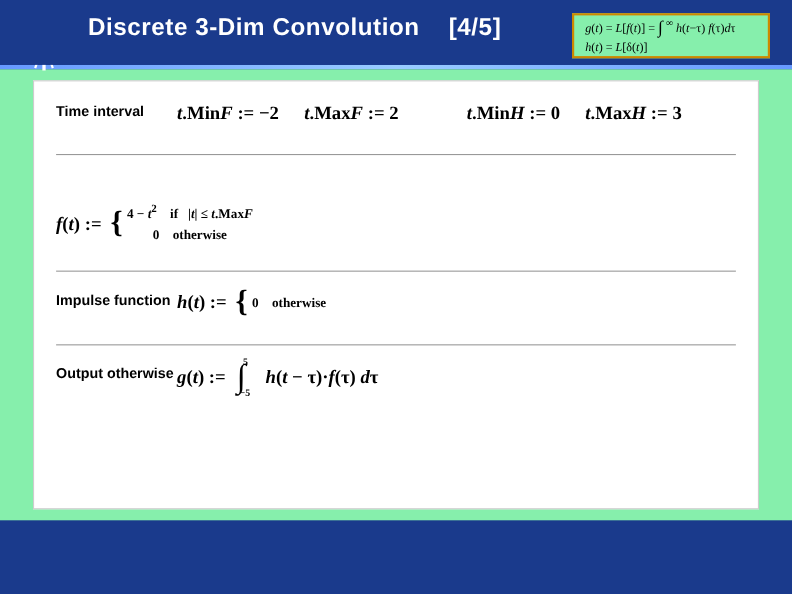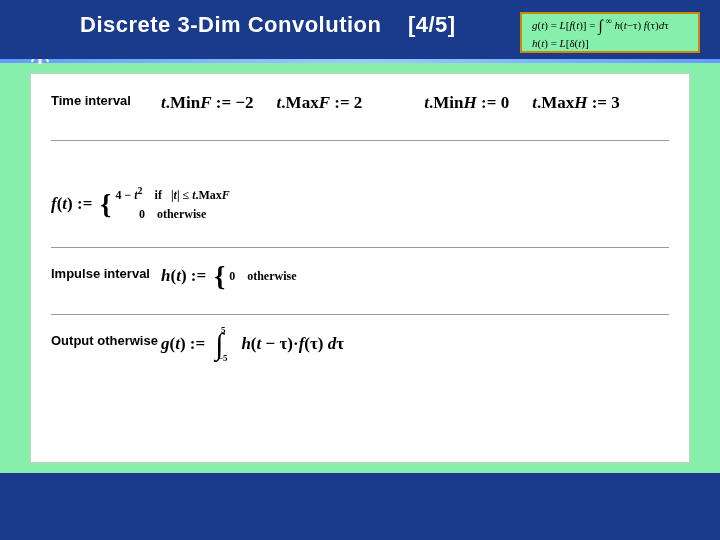--- a/index.html
+++ b/index.html
@@ -260,21 +260,21 @@
           </div>
           <div style="display:flex; flex-direction:column; align-items:flex-start; gap:3px; margin-left:20px;">
           </div>
         </div>
       </div>
     </div>
 
     <div class="content-separator"></div>
 
     <div class="math-row">
-      <div class="math-row-label">Impulse interval</div>
+      <div class="math-row-label">Impulse function</div>
       <div class="math-row-content">
         <div style="display:flex; align-items:center; gap:4px;">
           <span class="math-expr" style="margin-right:4px;">
             <i>h</i>(<i>t</i>) :=
           </span>
           <div class="brace-container">
             <div class="big-brace">{</div>
             <div class="piecewise-cases">
               <div class="piecewise-case">
                 0 &nbsp;&nbsp; otherwise

